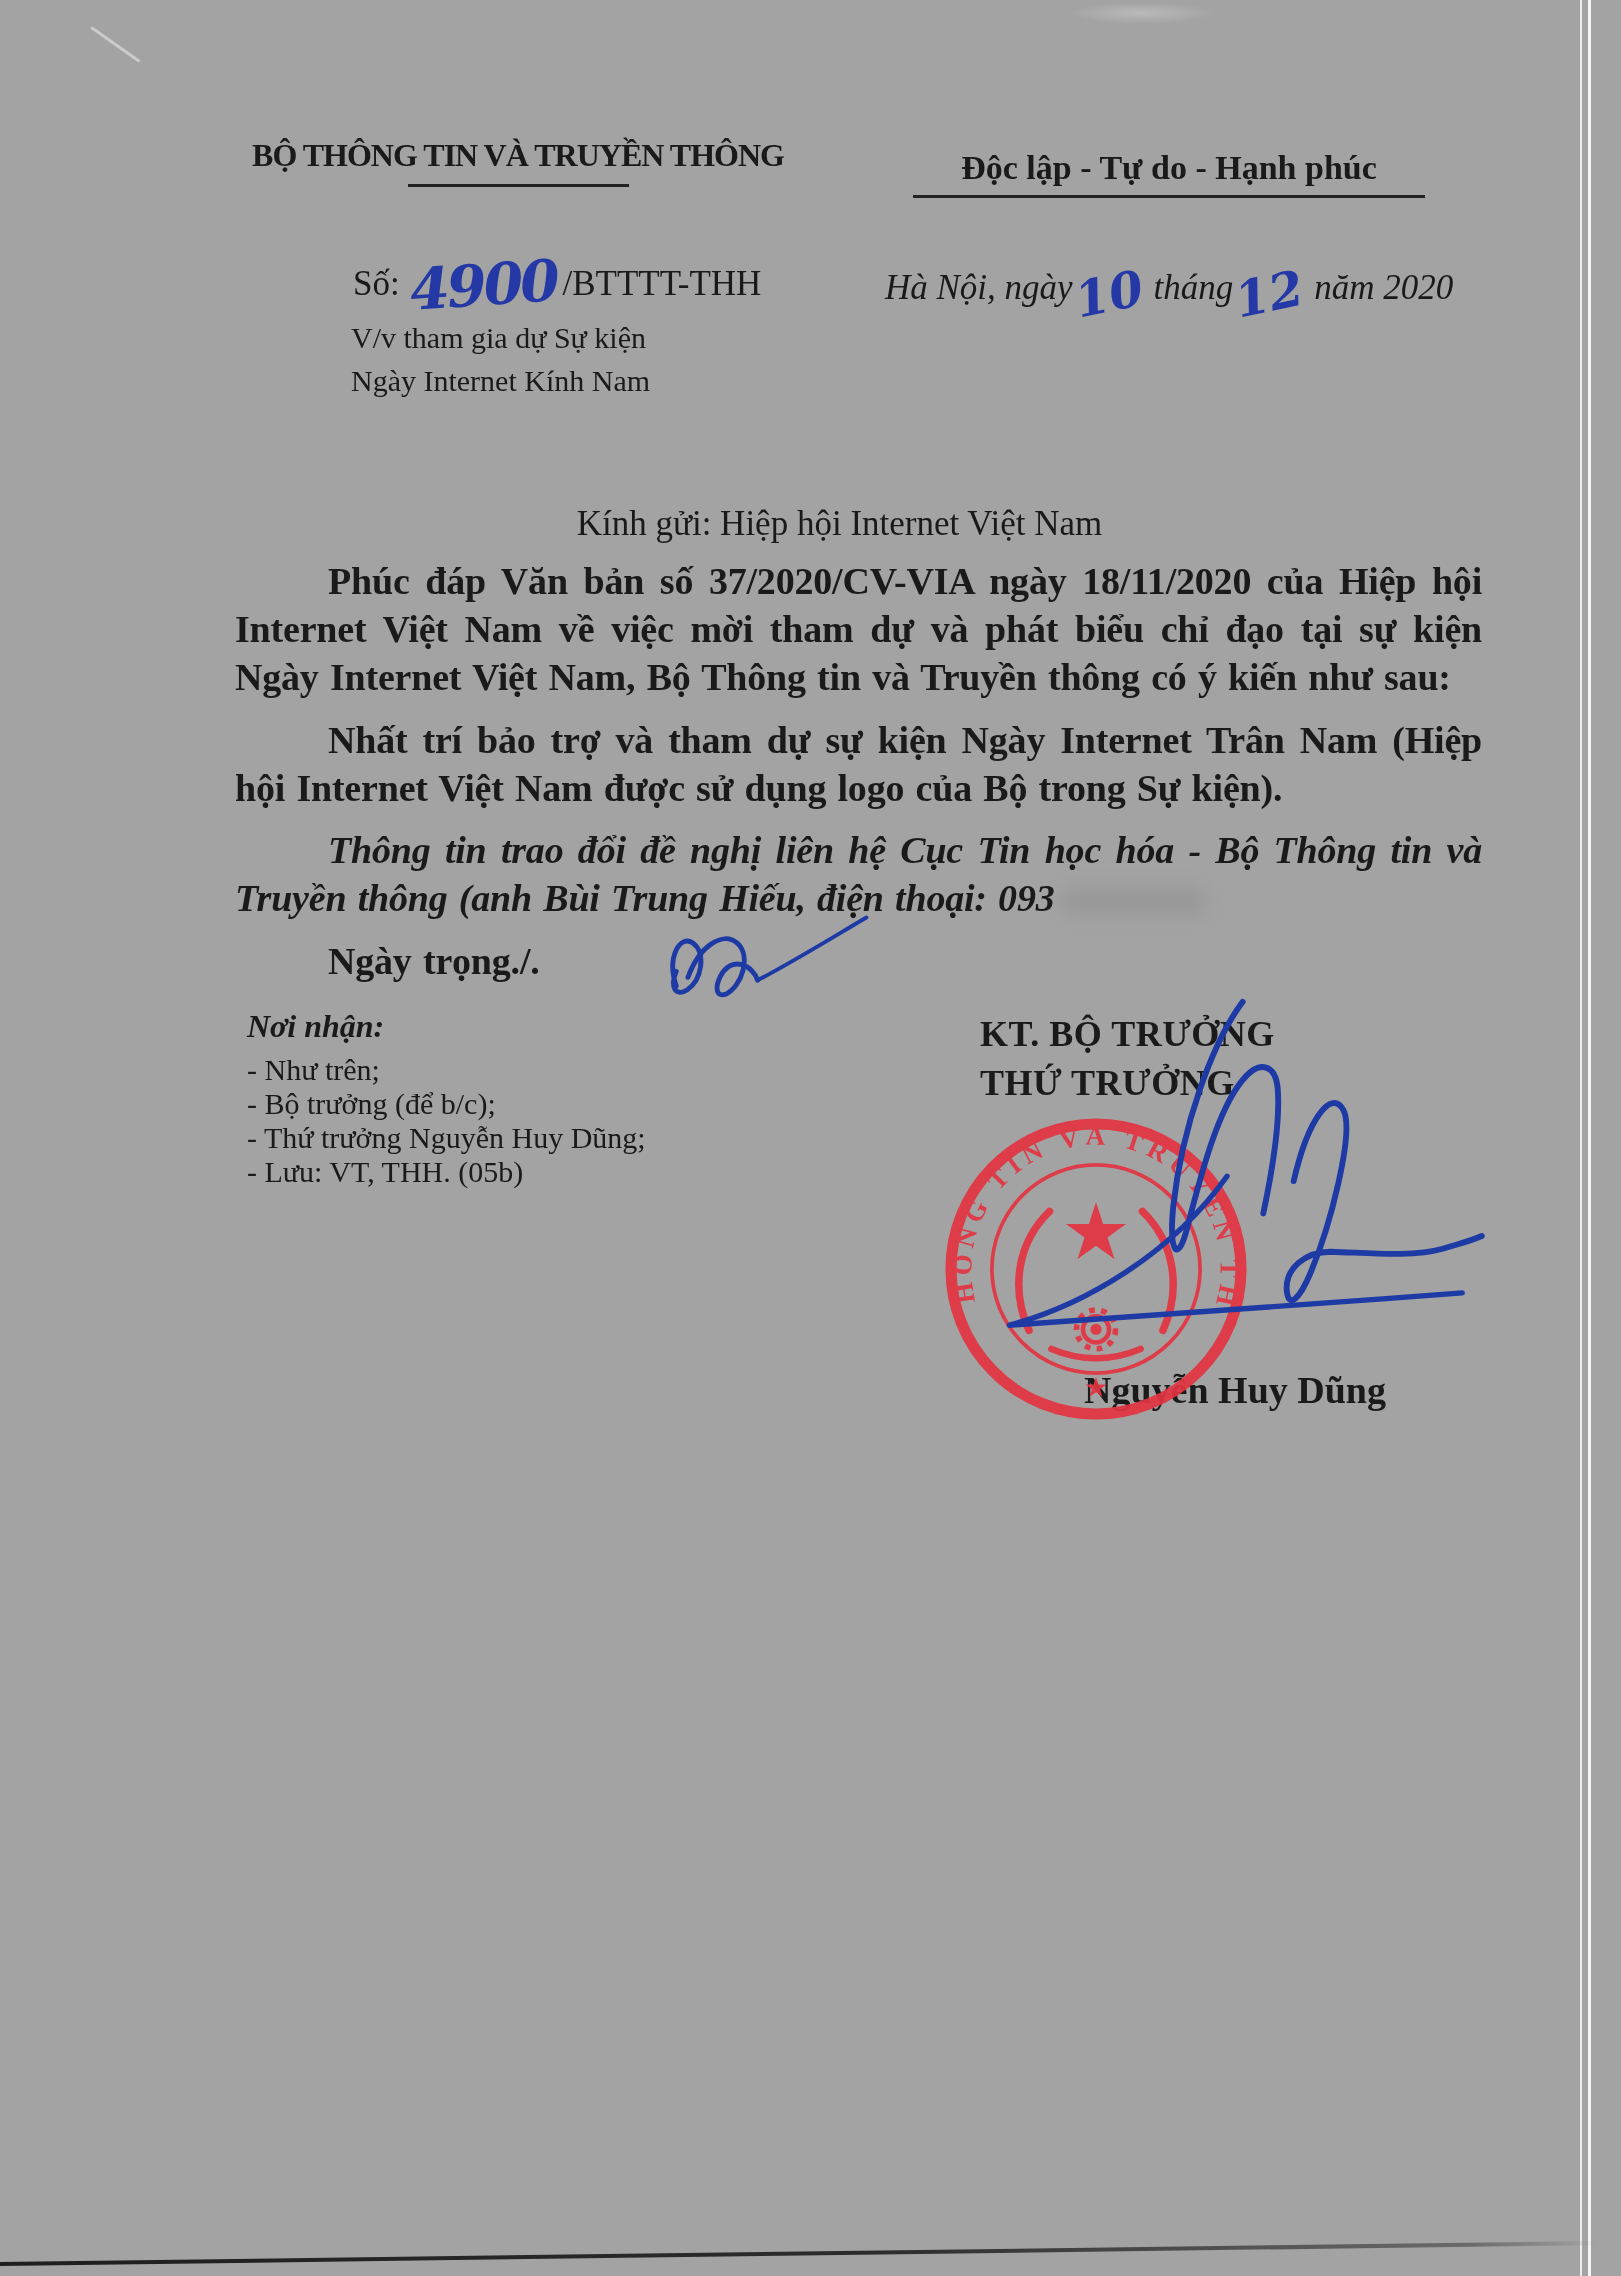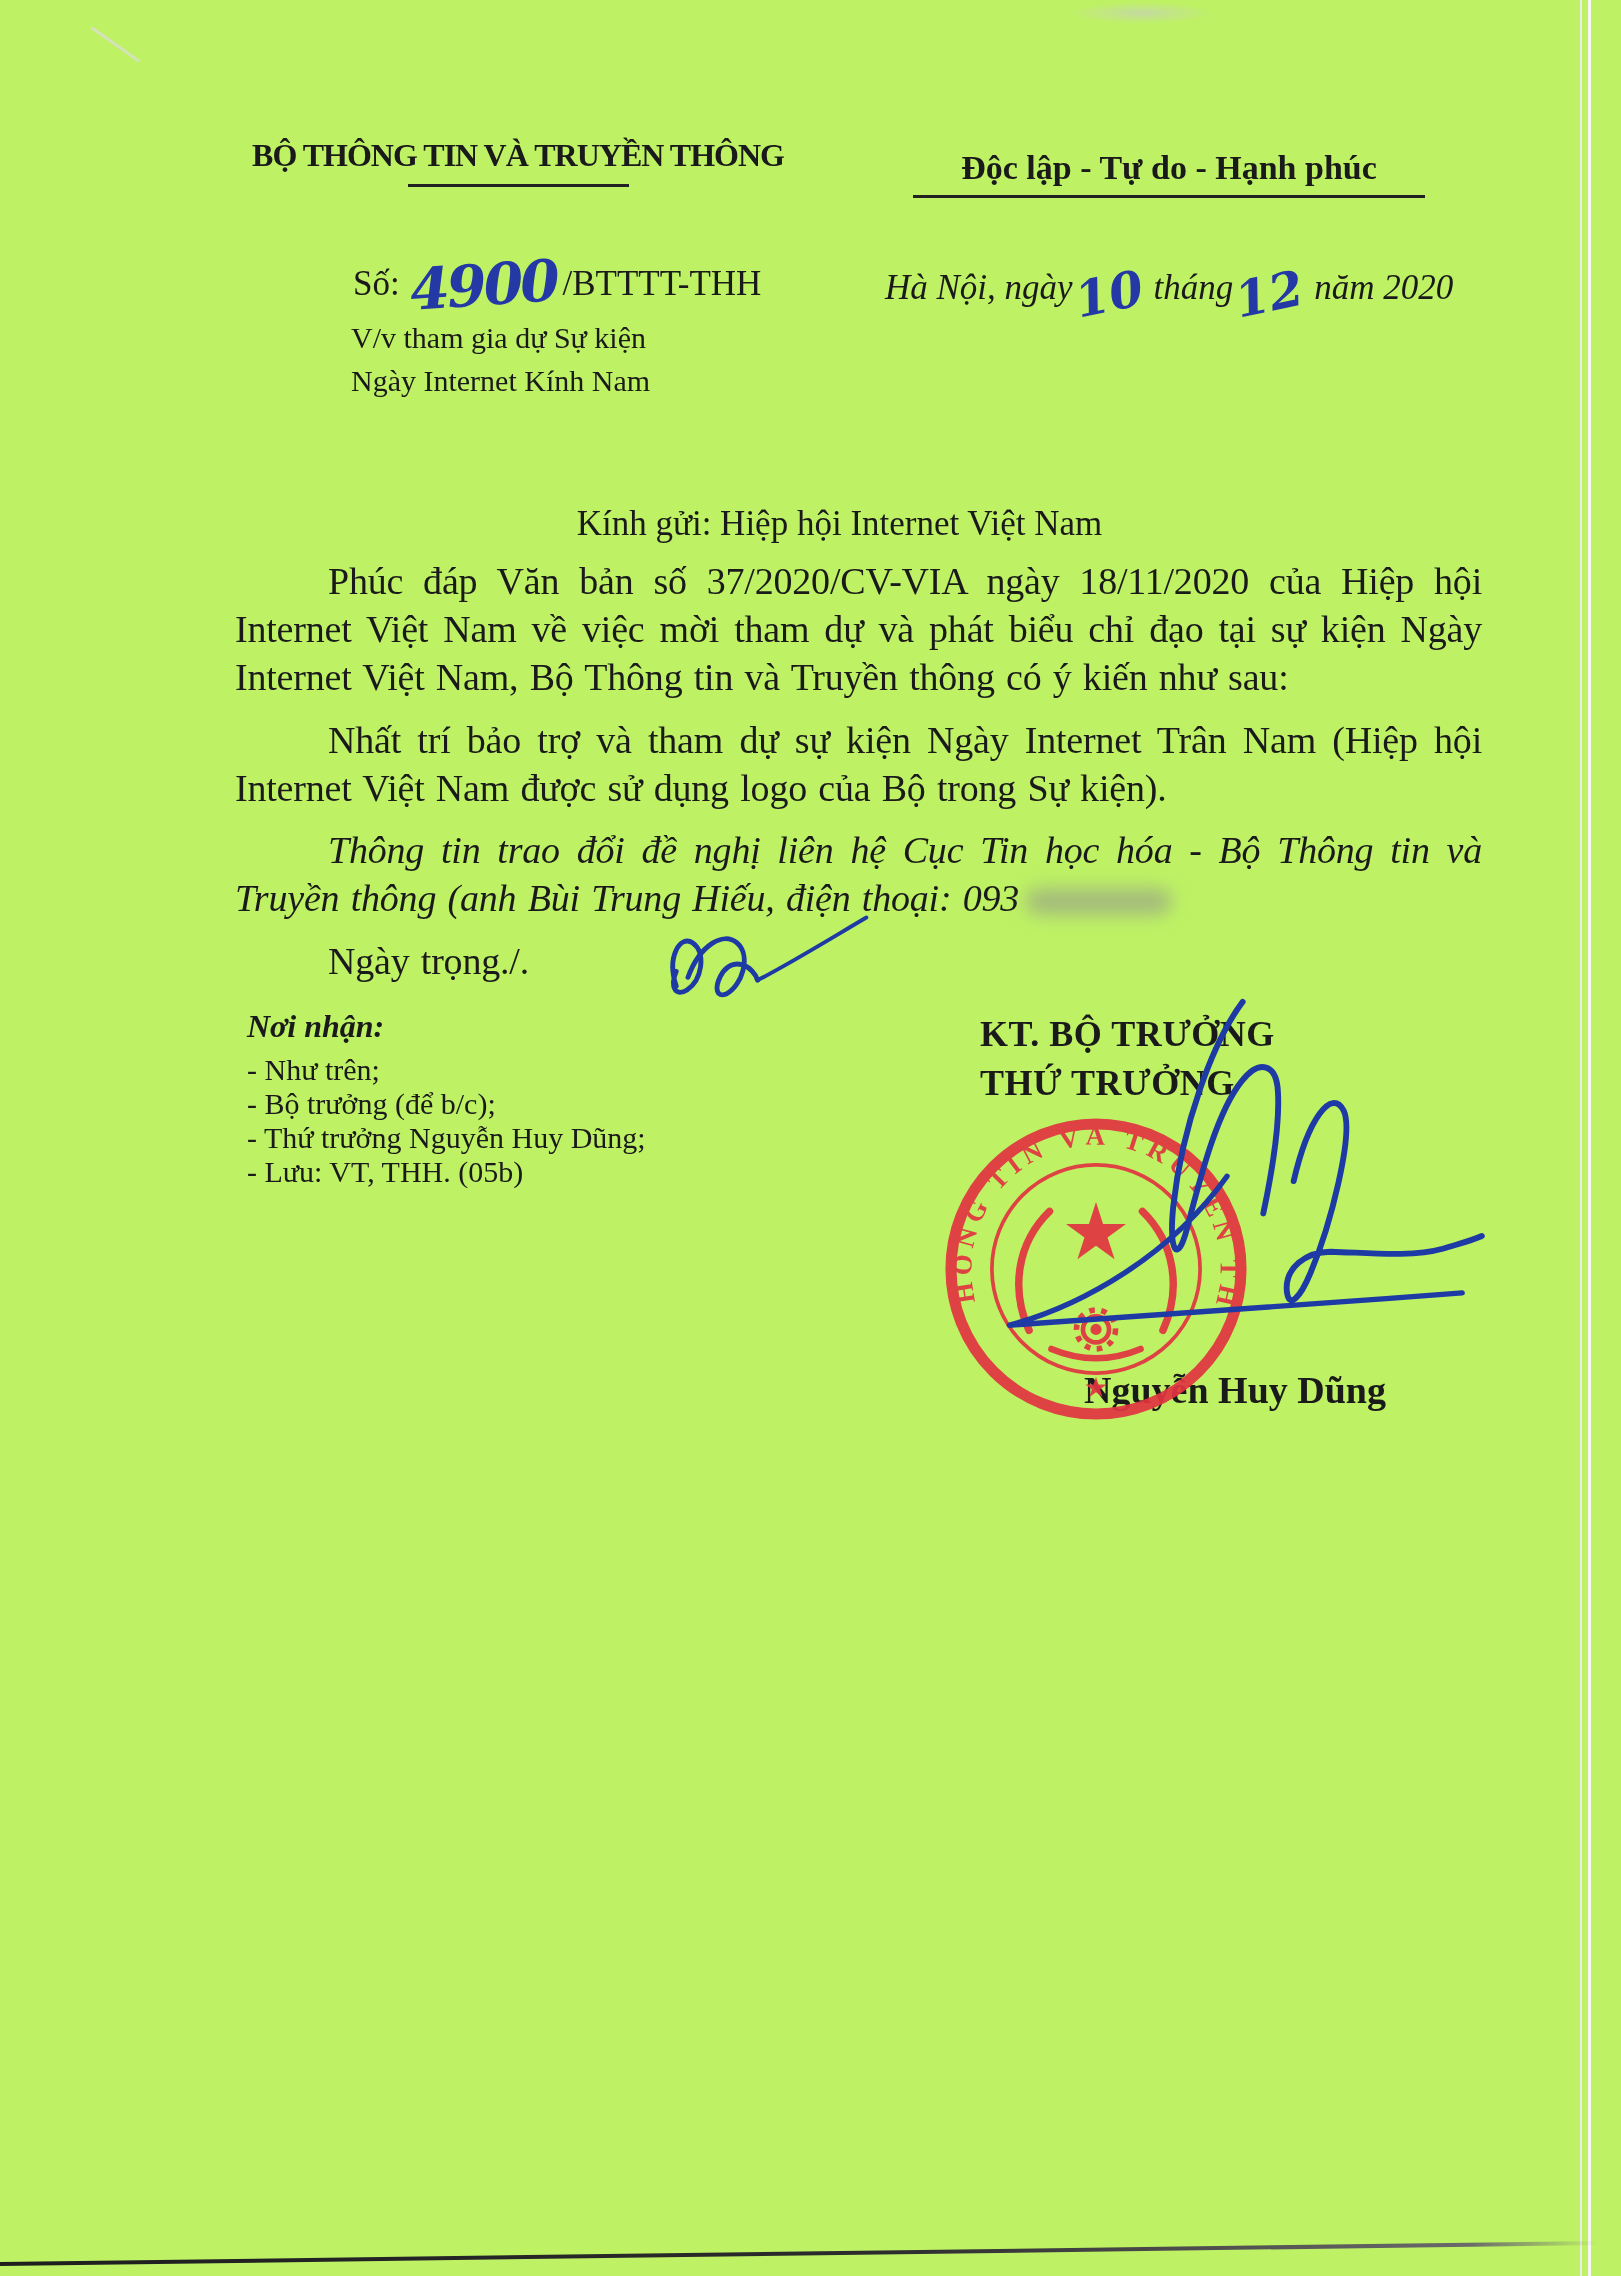--- a/index.html
+++ b/index.html
@@ -1,38 +1,38 @@
 <!DOCTYPE html>
 <html><head>
 <meta charset="utf-8">
 <style>
   html,body{margin:0;padding:0;background:#ffffff;}
   .page{
-    position:relative; width:1621px; height:2277px; background:#bef264;
+    position:relative; width:1621px; height:2277px; background:#a3a3a3;
     font-family:"Liberation Serif", serif; color:#1a1a1a; overflow:hidden;
   }
   
   .header-left{position:absolute; left:222px; top:137px; width:592px; text-align:center;}
   .org-name{font-weight:bold; font-size:32px; letter-spacing:-1px; white-space:nowrap;}
   .rule{height:2.9px; background:#222; margin:9.8px auto 0;}
   .rule-left{width:221px;}
   .header-right{position:absolute; left:833px; top:137px; width:672px; text-align:center;}
   .nat-title{font-weight:bold; font-size:31px; letter-spacing:-1px; white-space:nowrap;}
   .nat-motto{font-weight:bold; font-size:34px; margin-top:12px; white-space:nowrap;}
   .rule-right{width:512px; margin-top:7.8px;}
   
   .so-line{position:absolute; left:353px; top:251px; font-size:35px; white-space:nowrap;}
   .hw{font-family:"DejaVu Serif", serif; font-style:italic; font-weight:bold; color:#2438a6;}
   .hw-number{display:inline-block; font-size:57px; letter-spacing:-2.9px; transform:rotate(-4deg); vertical-align:-9.8px; margin:0 5.9px 0 9.8px;}
   .date-line{position:absolute; left:885px; top:265px; font-size:35px; font-style:italic; white-space:nowrap;}
   .hw-day,.hw-month{display:inline-block; font-size:49px; transform:rotate(-12deg); vertical-align:-11.8px; margin:0 2px;}
   .subject{position:absolute; left:351px; top:316px; font-size:30px; line-height:43px;}
   
   .salutation{position:absolute; left:225px; top:504px; width:1229px; text-align:center; font-size:35px;}
-  .body{position:absolute; left:235px; top:557px; width:1247px; font-size:38px; line-height:48px; text-align:justify; letter-spacing:-0.2px; word-spacing:2px;}
+  .body{position:absolute; left:235px; top:557px; width:1247px; font-size:38px; line-height:48px; text-align:justify; letter-spacing:-0.2px; word-spacing:2px;font-weight:bold;}
   .para{margin:0 0 14.7px 0; text-indent:93px;}
   .italic{font-style:italic;}
   .closing{margin-top:13.7px;}
   .redact{display:inline-block; width:147px; height:27.4px; margin-left:5.9px; border-radius:13.7px; background:#8f8f8f; filter:blur(8.8px); opacity:0.55; vertical-align:-3.9px;}
   
   .recipients{position:absolute; left:247px; top:1008px; font-size:30px;}
   .rec-heading{font-weight:bold; font-style:italic; font-size:32px; margin-bottom:7.8px;}
   .rec-item{line-height:34px;}
   .authority{position:absolute; left:980px; top:1010px; width:510px; text-align:left; font-weight:bold; font-size:36px; line-height:49px; letter-spacing:0.5px;}
   .signer{position:absolute; left:980px; top:1368px; width:510px; text-align:center; font-weight:bold; font-size:38px;}

